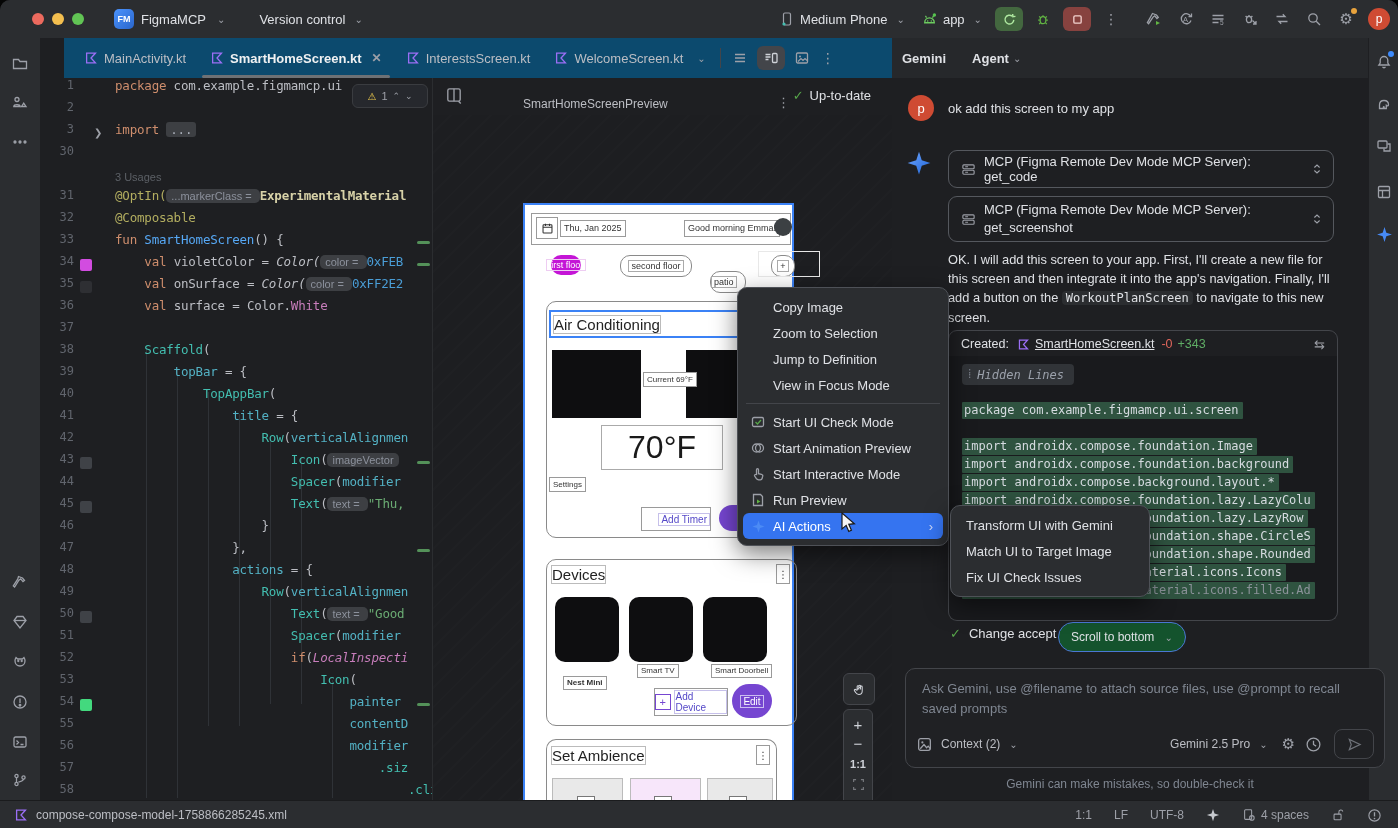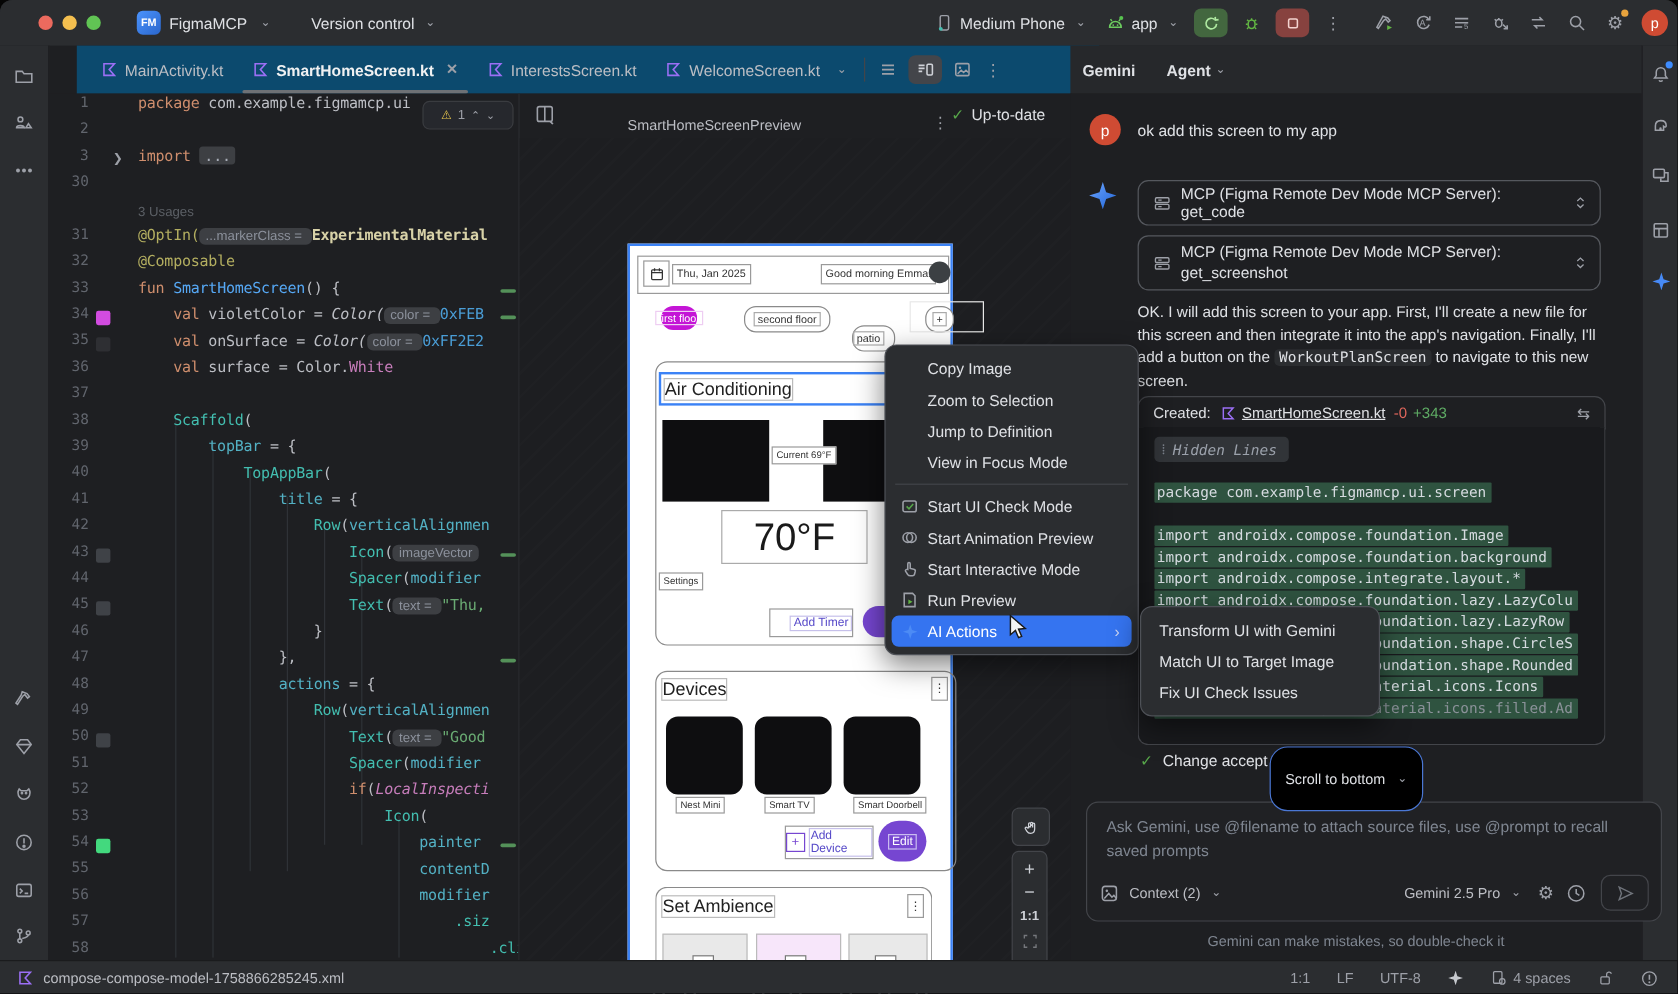--- a/index.html
+++ b/index.html
@@ -60,21 +60,21 @@
   #gemini{left:892px;top:78px;width:476px;height:722px;background:#1e1f22;}
   .gcard{position:absolute;border:1px solid #55585e;border-radius:9px;color:#dfe1e5;font-size:13px;display:flex;align-items:center;}
   .codechip{font-family:"DejaVu Sans Mono",monospace;background:#2b2d30;border-radius:4px;padding:0 4px;font-size:12px;}
   #gcodebox{position:absolute;left:56px;top:278px;width:388px;height:256px;background:#191a1d;border:1px solid #43454a;border-radius:0 0 9px 9px;border-top:none;overflow:hidden;padding-top:8px;}
   .gl{height:18px;line-height:18px;font:12px "DejaVu Sans Mono",monospace;color:#d6dbe0;padding-left:13px;white-space:pre;}
   .hl{background:#2f5340;padding:1px 4px 2px 2px;border-radius:1px;}
   .dim{color:#8b9299;}
   #hiddenchip{display:inline-flex;align-items:center;gap:6px;background:#313438;border-radius:4px;color:#9ba1ab;font:italic 12px "DejaVu Sans Mono",monospace;padding:3px 10px 3px 6px;margin-left:13px;}
   #ginput{position:absolute;left:13px;top:590px;width:480px;height:100px;border:1px solid #43454a;border-radius:10px;background:#202124;box-sizing:border-box;}
   .gsmall{color:#bcbec4;font-size:12px;display:flex;align-items:center;gap:5px;}
-  #scrollpill{position:absolute;left:166px;top:544px;height:28px;padding:12px 12px;border-radius:15px;background:#000000;border:1px solid #4a77d4;color:#dfe1e5;font-size:12px;display:flex;align-items:center;gap:6px;z-index:30;}
+  #scrollpill{position:absolute;left:166px;top:544px;height:28px;padding:0 12px;border-radius:15px;background:#14532d;border:1px solid #4a77d4;color:#dfe1e5;font-size:12px;display:flex;align-items:center;gap:6px;z-index:30;}
   
   #statusbar{left:0;top:800px;width:1398px;height:28px;background:#2b2d30;border-top:1px solid #1a1b1d;display:flex;align-items:center;color:#9da0a8;font-size:12px;}
 </style>
 </head>
 <body>
 
 <div id="stage">
 
   <div id="titlebar">
     <div style="display:flex;align-items:center;padding-left:32px;">
@@ -438,21 +438,21 @@
           <span class="abs ic" style="right:6px;top:4px;width:12px;height:18px;border:1px solid #9a9a9a;color:#333;font-size:10px;">⋮</span>
           <div id="devicegrid"></div>
           <div class="abs" style="left:107px;top:128px;width:72px;height:26px;border:1px solid #9a9a9a;display:flex;align-items:center;justify-content:center;gap:3px;">
             <span class="ic" style="width:14px;height:14px;border:1px solid #7646d1;color:#7646d1;font-size:11px;">+</span>
             <span style="font-size:10px;color:#5548c8;border:1px solid #c6c0ea;padding:0 1px;">Add Device</span>
           </div>
           <div class="abs" style="left:185px;top:124px;width:40px;height:34px;border-radius:17px;background:#7646d1;display:flex;align-items:center;justify-content:center;">
               <span style="color:#fff;font-size:10px;border:1px solid #cabcf0;padding:0 2px;">Edit</span>
             </div>
         <div class="abs" style="left: 8px; top: 37px; width: 64px; height: 65px; background: rgb(14, 14, 16); border-radius: 10px;"></div>
-            <span class="abs mocklabel" style="left: 16px; top: 104px; font-size: 8px; line-height: 12px;">Nest Mini</span>
+            <span class="abs mocklabel" style="left: 16px; top: 116px; font-size: 8px; line-height: 12px; font-weight: bold;">Nest Mini</span>
             <div class="abs" style="left: 82px; top: 37px; width: 64px; height: 65px; background: rgb(14, 14, 16); border-radius: 10px;"></div>
             <span class="abs mocklabel" style="left: 90px; top: 104px; font-size: 8px; line-height: 12px;">Smart TV</span>
             <div class="abs" style="left: 156px; top: 37px; width: 64px; height: 65px; background: rgb(14, 14, 16); border-radius: 10px;"></div>
             <span class="abs mocklabel" style="left: 164px; top: 104px; font-size: 8px; line-height: 12px;">Smart Doorbell</span>
           </div>
 
         <div class="abs" style="left:21px;top:534px;width:229px;height:66px;border:1px solid #8a8a8a;border-radius:10px 10px 0 0;border-bottom:none;">
           <span class="abs" style="left:4px;top:6px;font-size:15px;color:#222;border:1px solid #bbb;">Set Ambience</span>
           <span class="abs ic" style="right:6px;top:5px;width:12px;height:18px;border:1px solid #9a9a9a;color:#333;font-size:10px;">⋮</span>
           <div class="abs" style="left:5px;top:38px;width:69px;height:28px;background:#e9e9e9;border:1px solid #bbb;"></div>
@@ -578,21 +578,21 @@
       <span id="hiddenchip">
           <span style="font-style:normal;color:#7b818b;">⁞</span>
           <span>Hidden Lines</span>
         </span>
       <div id="gcode">
           <div class="gl"></div>
           <div class="gl"><span class="hl">package com.example.figmamcp.ui.screen</span></div>
           <div class="gl"></div>
           <div class="gl"><span class="hl">import androidx.compose.foundation.Image</span></div>
           <div class="gl"><span class="hl">import androidx.compose.foundation.background</span></div>
-          <div class="gl"><span class="hl">import androidx.compose.integrate.layout.*</span></div>
+          <div class="gl"><span class="hl">import androidx.compose.background.layout.*</span></div>
           <div class="gl"><span class="hl">import androidx.compose.foundation.lazy.LazyColu</span></div>
           <div class="gl"><span class="hl">import androidx.compose.foundation.lazy.LazyRow</span></div>
           <div class="gl"><span class="hl">import androidx.compose.foundation.shape.CircleS</span></div>
           <div class="gl"><span class="hl">import androidx.compose.foundation.shape.Rounded</span></div>
           <div class="gl"><span class="hl">import androidx.compose.material.icons.Icons</span></div>
           <div class="gl"><span class="hl dim">import androidx.compose.material.icons.filled.Ad</span></div>
         </div>
     </div>
 
     <div class="abs" style="left:58px;top:548px;display:flex;align-items:center;gap:8px;color:#dfe1e5;font-size:13px;">

